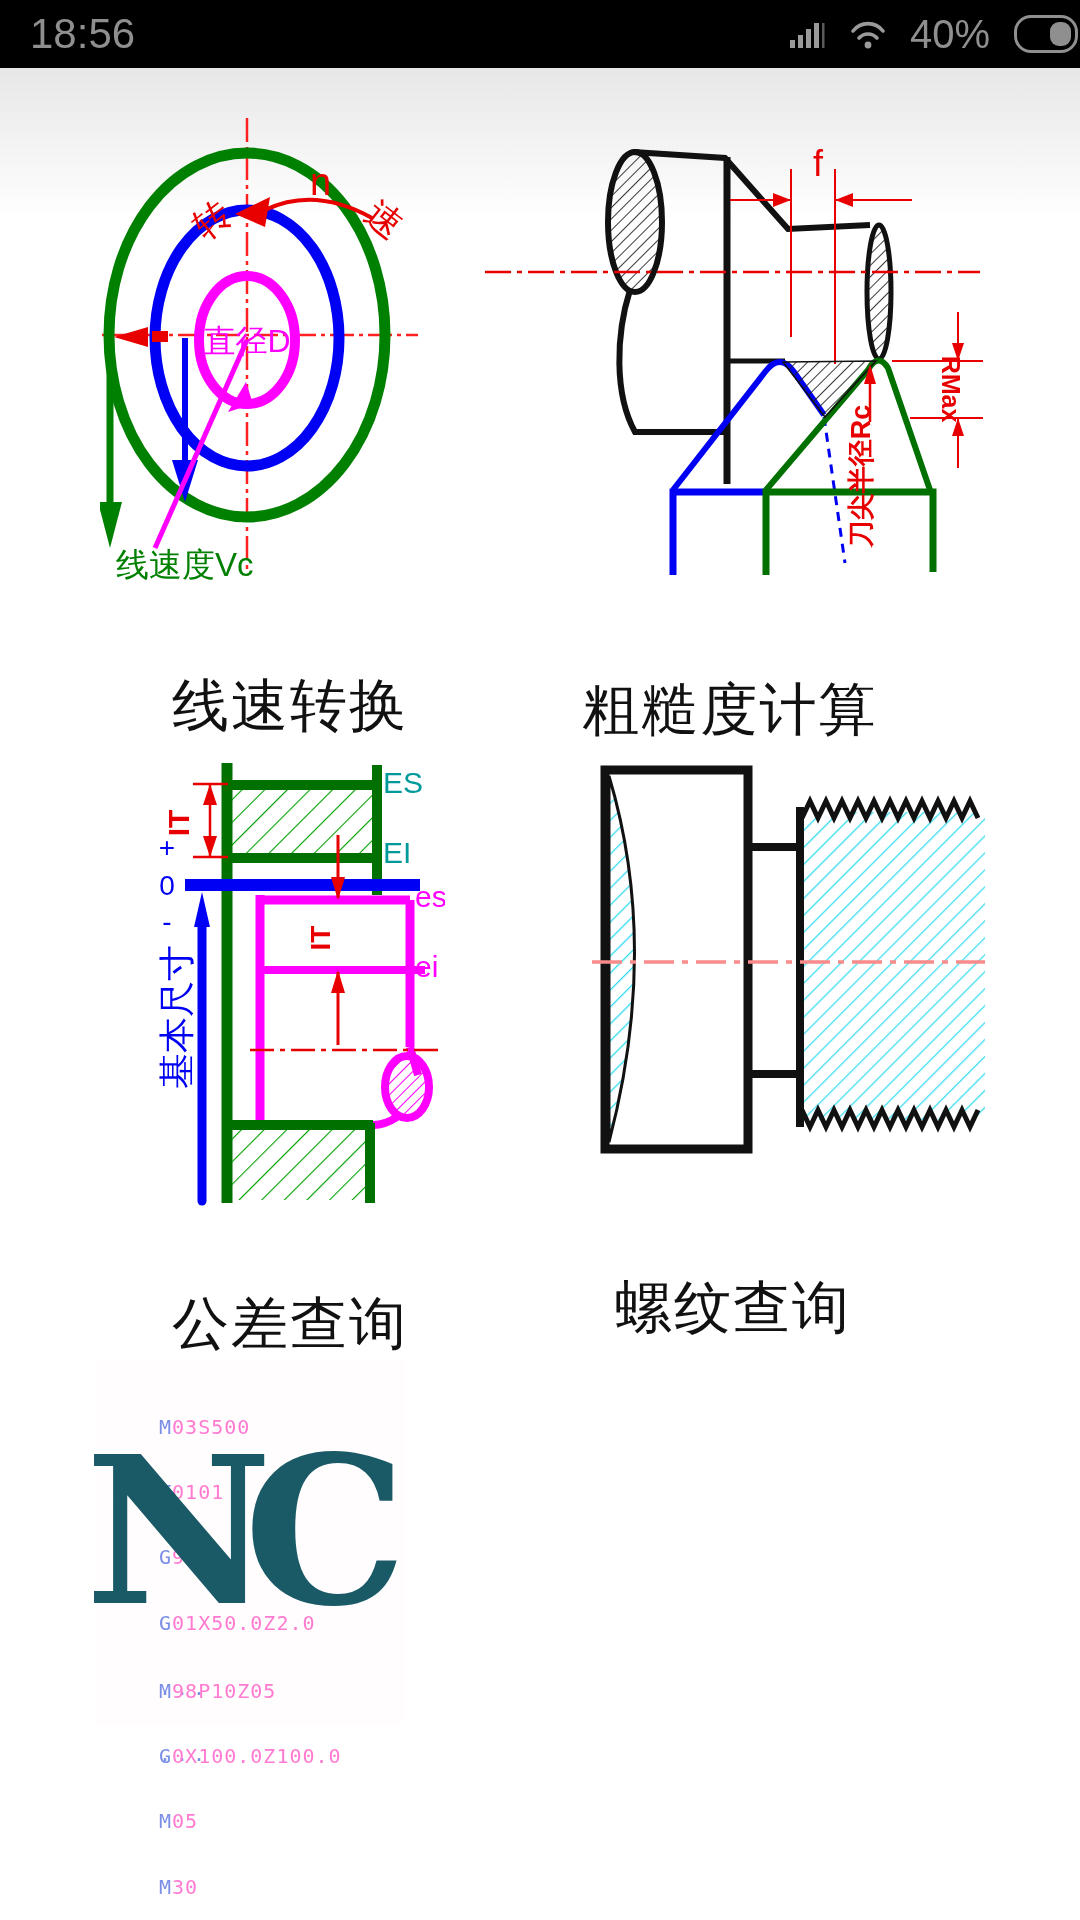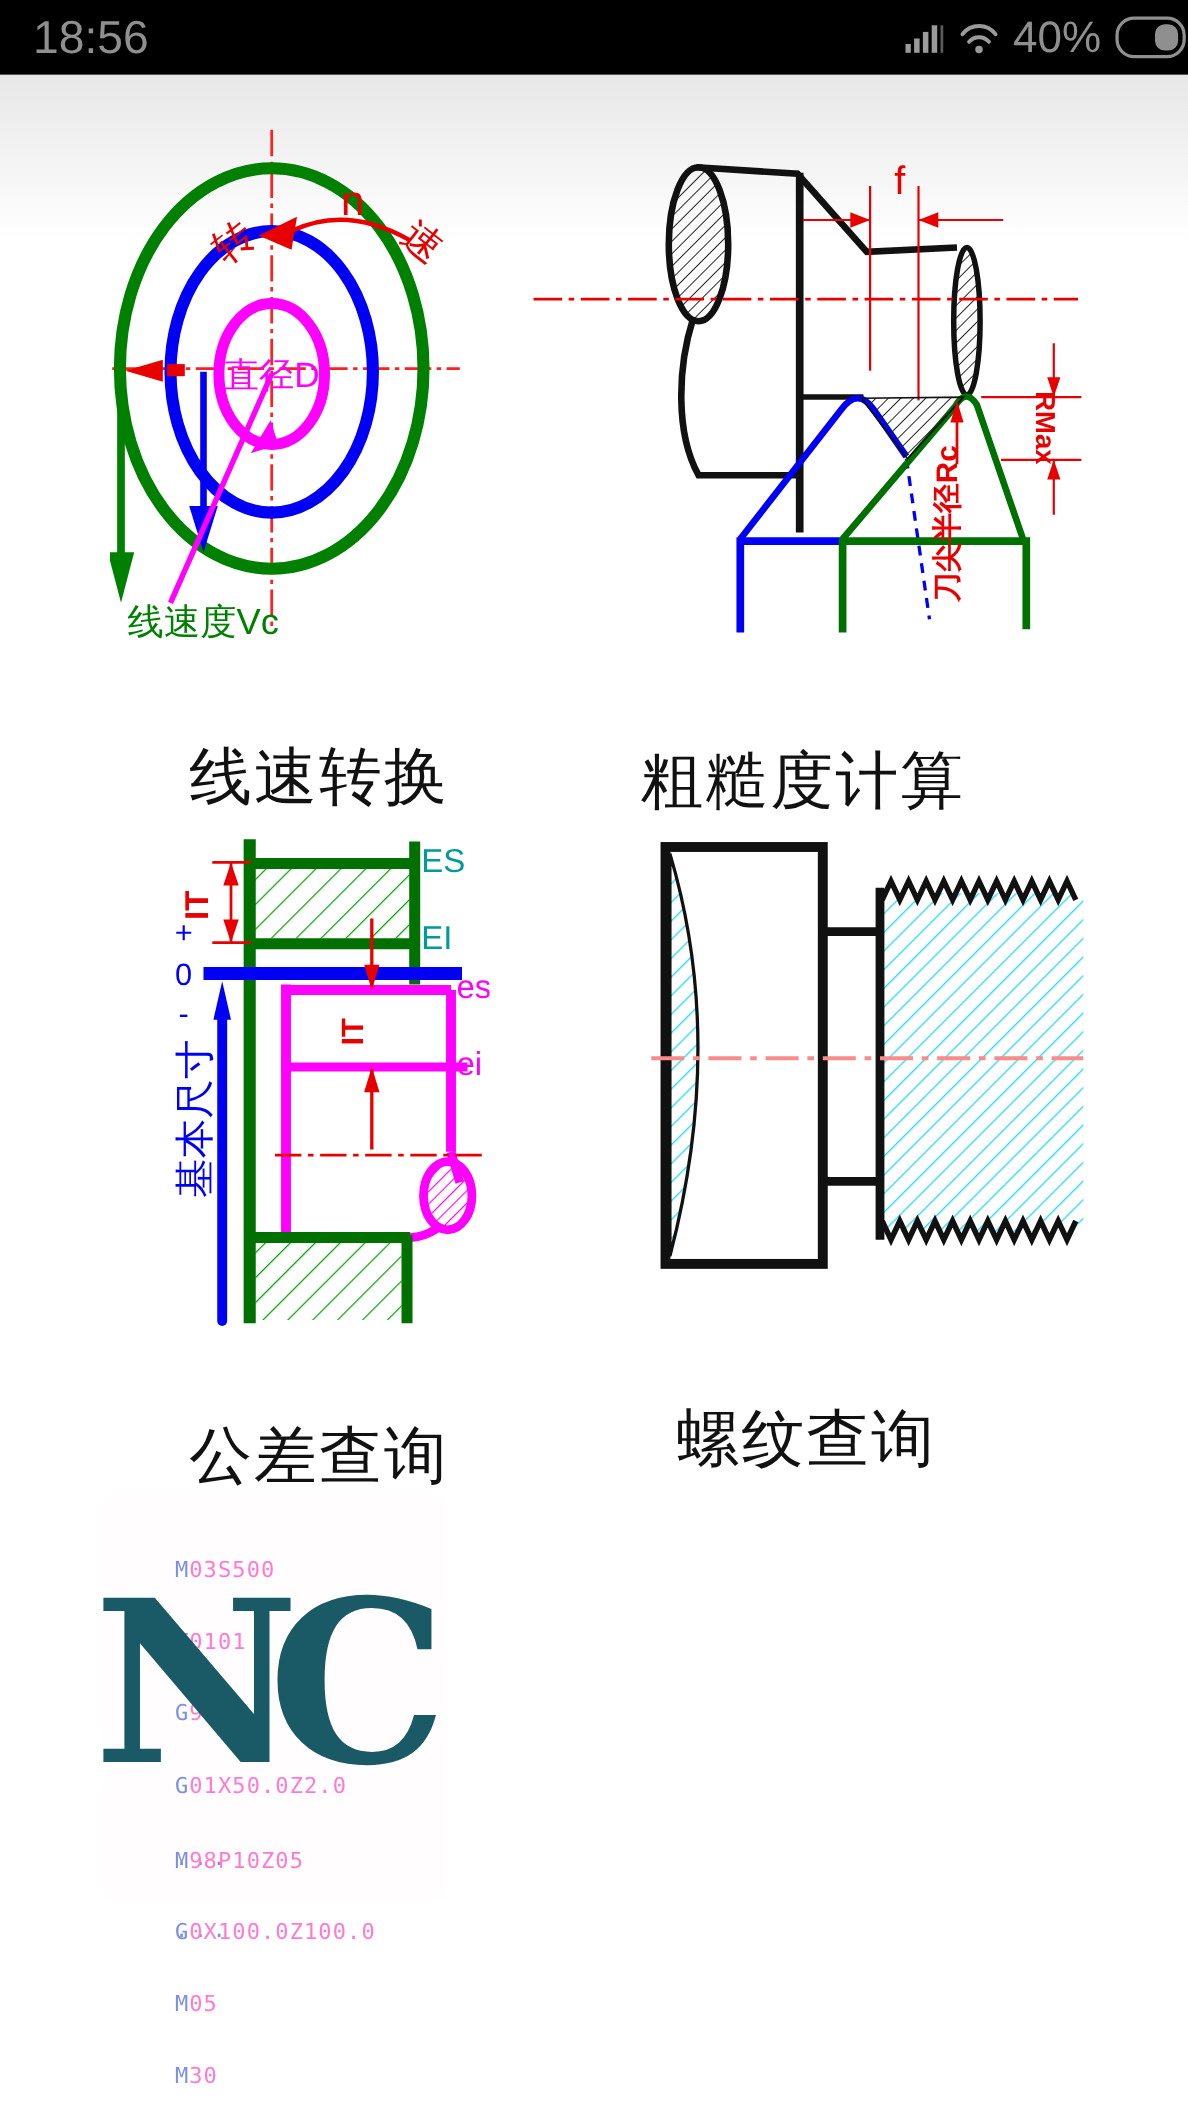--- a/index.html
+++ b/index.html
@@ -3,21 +3,21 @@
 <meta charset="utf-8">
 <style>
   html,body{margin:0;padding:0;background:#ffffff;}
   .screen{position:relative;width:1080px;height:1920px;background:#ffffff;overflow:hidden;
           font-family:"Liberation Sans",sans-serif;}
   
   .status-bar{position:absolute;left:0;top:0;width:1080px;height:68px;background:#000000;padding-left:20px;}
   .status-time{position:absolute;left:30px;top:0;height:68px;line-height:68px;
                font-size:42px;color:#8f8f8f;}
   .status-right{position:absolute;right:22px;top:0;height:68px;display:flex;
-                align-items:center;gap:13px;}
+                align-items:center;gap:24px;}
   .batt-pct{font-size:40px;color:#8f8f8f;}
   .battery{position:relative;width:58px;height:32px;border:3px solid #8f8f8f;border-radius:17px;}
   .battery-fill{position:absolute;right:4px;top:4px;bottom:4px;width:21px;background:#8f8f8f;border-radius:9px;}
   .top-shade{position:absolute;left:0;top:68px;width:1080px;height:150px;
              background:linear-gradient(#e7e7e7,#ffffff);}
   
   .cell{position:absolute;}
   .cell svg{position:absolute;display:block;}
   .caption{position:absolute;text-align:center;font-size:57px;color:#111111;
            letter-spacing:2px;white-space:nowrap;margin-top:46px;}

